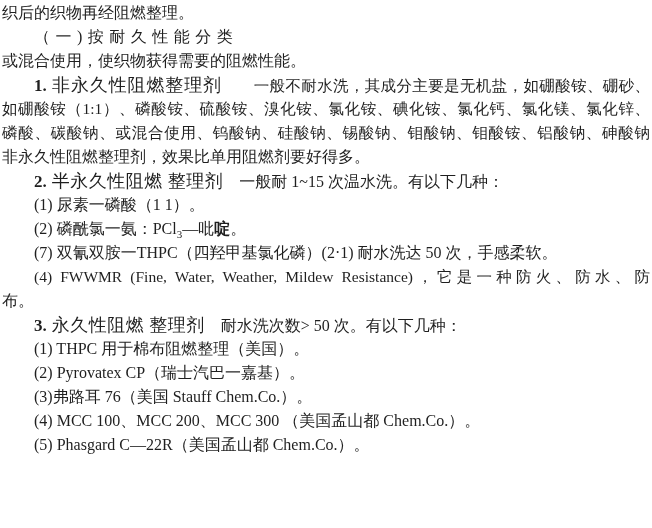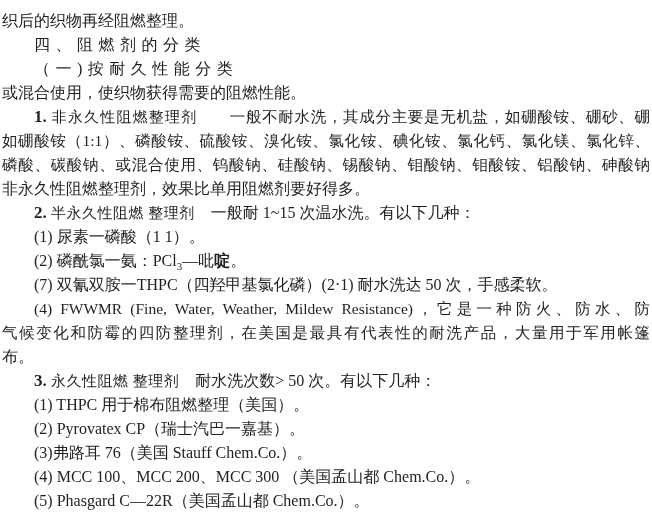--- a/index.html
+++ b/index.html
@@ -4,21 +4,21 @@
 <style>
   html, body {
     margin: 0;
     padding: 0;
     background: #ffffff;
   }
   .page {
     width: 652px;
     height: 528px;
     box-sizing: border-box;
-    padding: 9px 2px 0 2px;
+    padding: 1px 2px 0 2px;
     background: #ffffff;
     color: #1f1f1f;
     font-family: "Liberation Serif", "DejaVu Serif", serif;
     overflow: hidden;
   }
   .line {
     height: 24px;
     line-height: 24px;
     font-size: 16px;
     white-space: pre-wrap;
@@ -33,50 +33,48 @@
     text-align-last: justify;
   }
   .run-num {
     font-weight: bold;
     font-size: 17px;
   }
   .run-head {
     letter-spacing: 5.5px;
   }
   .run-subhead {
-    font-size: 15px;
+    font-size: 18px;
     letter-spacing: 0.5px;
   }
   .run-sub {
     vertical-align: sub;
     font-size: 11px;
     line-height: 0;
   }
   .run-bold {
     font-weight: bold;
   }
 </style>
 </head>
 <body>
 
 <div class="page">
     <div class="line"><span>织后的织物再经阻燃整理。</span></div>
-    <div class="line indent"><span class="run-head">四、阻燃剂的分类</span></div>
     <div class="line indent"><span class="run-head">（一)按耐久性能分类</span></div>
     <div class="line"><span>或混合使用，使织物获得需要的阻燃性能。</span></div>
     <div class="line indent justify"><span class="run-num">1.</span><span class="run-subhead"> 非永久性阻燃整理剂</span><span>　　一般不耐水洗，其成分主要是无机盐，如硼酸铵、硼砂、硼</span></div>
     <div class="line justify"><span>如硼酸铵（1:1）、磷酸铵、硫酸铵、溴化铵、氯化铵、碘化铵、氯化钙、氯化镁、氯化锌、</span></div>
     <div class="line justify"><span>磷酸、碳酸钠、或混合使用、钨酸钠、硅酸钠、锡酸钠、钼酸钠、钼酸铵、铝酸钠、砷酸钠等。</span></div>
     <div class="line"><span>非永久性阻燃整理剂，效果比单用阻燃剂要好得多。</span></div>
     <div class="line indent"><span class="run-num">2.</span><span class="run-subhead"> 半永久性阻燃 整理剂</span><span>　一般耐 1~15 次温水洗。有以下几种：</span></div>
     <div class="line indent"><span>(1) 尿素一磷酸（1 1）。</span></div>
     <div class="line indent"><span>(2) 磷酰氯一氨：PCl</span><span class="run-sub">3</span><span>—吡</span><span class="run-bold">啶</span><span>。</span></div>
     <div class="line indent"><span>(7) 双氰双胺一THPC（四羟甲基氯化磷）(2·1) 耐水洗达 50 次，手感柔软。</span></div>
     <div class="line indent justify"><span>(4) FWWMR (Fine, Water, Weather, Mildew Resistance)，它是一种防火、防水、防</span></div>
-    <div class="line justify"><span>气候变化和防霉的四防整理剂，在美国是最具有代表性的耐洗产品，大量用于军用帐篷</span></div>
     <div class="line"><span>布。</span></div>
     <div class="line indent"><span class="run-num">3.</span><span class="run-subhead"> 永久性阻燃 整理剂</span><span>　耐水洗次数&gt; 50 次。有以下几种：</span></div>
     <div class="line indent"><span>(1) THPC 用于棉布阻燃整理（美国）。</span></div>
     <div class="line indent"><span>(2) Pyrovatex CP（瑞士汽巴一嘉基）。</span></div>
     <div class="line indent"><span>(3)弗路耳 76（美国 Stauff Chem.Co.）。</span></div>
     <div class="line indent"><span>(4) MCC 100、MCC 200、MCC 300 （美国孟山都 Chem.Co.）。</span></div>
     <div class="line indent"><span>(5) Phasgard C—22R（美国孟山都 Chem.Co.）。</span></div>
   </div>
 
 </body></html>

